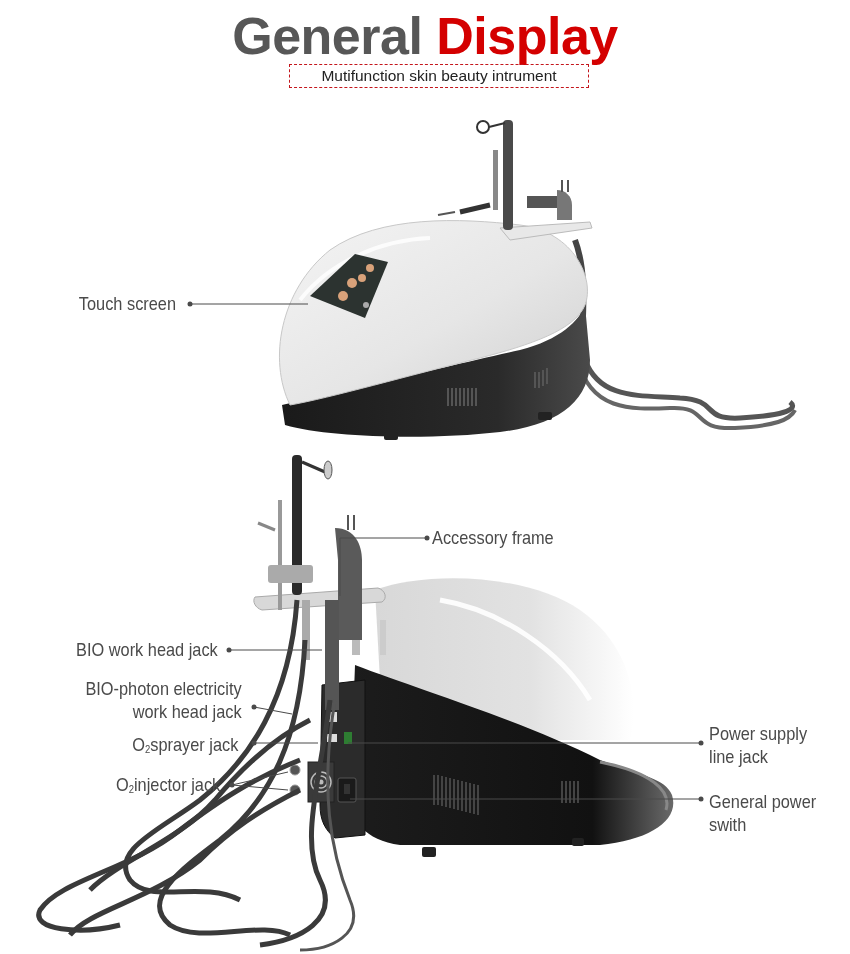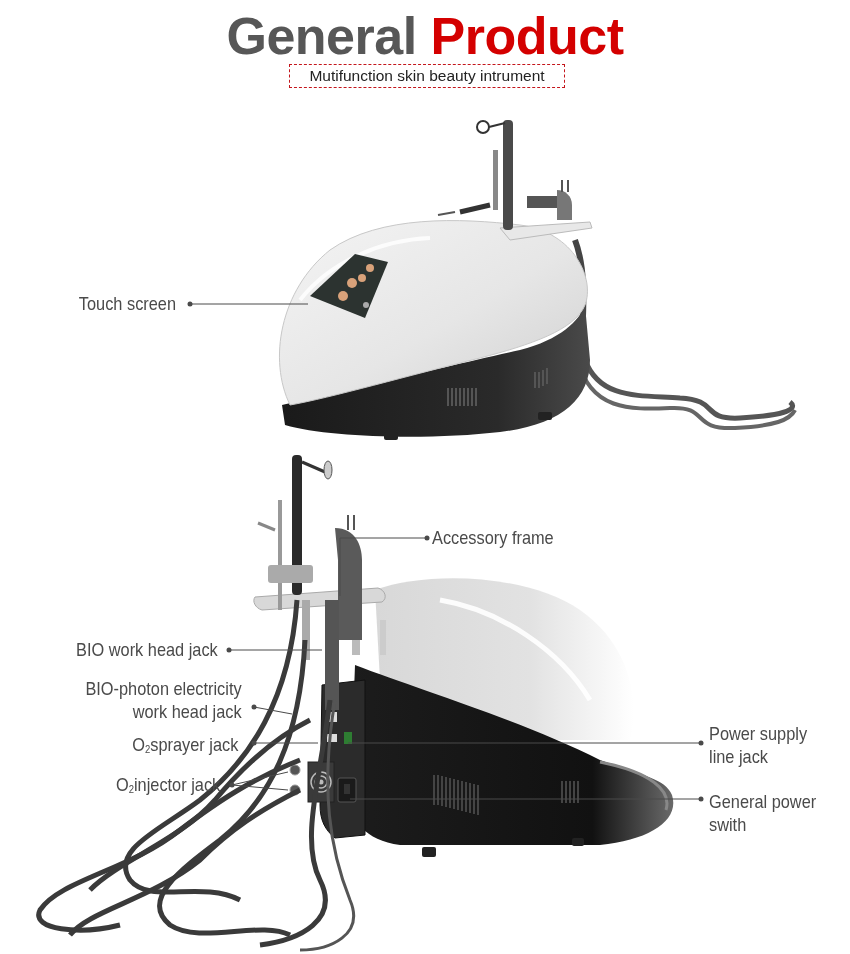--- a/index.html
+++ b/index.html
@@ -1,32 +1,32 @@
 <!DOCTYPE html>
 <html><head>
 <meta charset="utf-8">
 <style>
   html, body { margin:0; padding:0; background:#ffffff; }
   body { width:850px; height:954px; position:relative; overflow:hidden; font-family:"Liberation Sans", sans-serif; }
   .title { position:absolute; left:0; width:850px; top:6px; text-align:center; font-weight:bold; font-size:52px; letter-spacing:-0.5px; line-height:60px; }
   .title .dark { color:#575757; }
   .title .red { color:#d40000; }
-  .subtitle { position:absolute; left:289px; top:64px; width:276px; height:24px; border:1.5px dashed #c4161c; box-sizing:border-box; text-align:center; font-size:15.5px; line-height:21px; color:#222; }
+  .subtitle { position:absolute; left:289px; top:64px; width:300px; height:24px; border:1.5px dashed #c4161c; box-sizing:border-box; text-align:center; font-size:15.5px; line-height:21px; color:#222; }
   .label { position:absolute; font-family:"Liberation Sans", sans-serif; font-size:19px; color:#4a4a4a; line-height:23px; transform:scaleX(0.86); white-space:nowrap; }
   .label.right { transform-origin:right center; text-align:right; }
   .label.left { transform-origin:left center; }
   svg.art { position:absolute; left:0; top:0; }
   .sub { font-size:11px; vertical-align:-2px; }
 </style>
 </head>
 <body>
 
 <div class="title">
   <span class="dark">General</span>
-  <span class="red">Product</span>
+  <span class="red">Display</span>
 </div>
 <div class="subtitle">Mutifunction skin beauty intrument</div>
 
 <svg class="art" width="850" height="954" viewBox="0 0 850 954">
   <defs>
     <linearGradient id="shellG" x1="0" y1="0" x2="1" y2="1">
       <stop offset="0" stop-color="#f4f4f4"></stop>
       <stop offset="0.55" stop-color="#e6e6e6"></stop>
       <stop offset="1" stop-color="#cfcfcf"></stop>
     </linearGradient>

